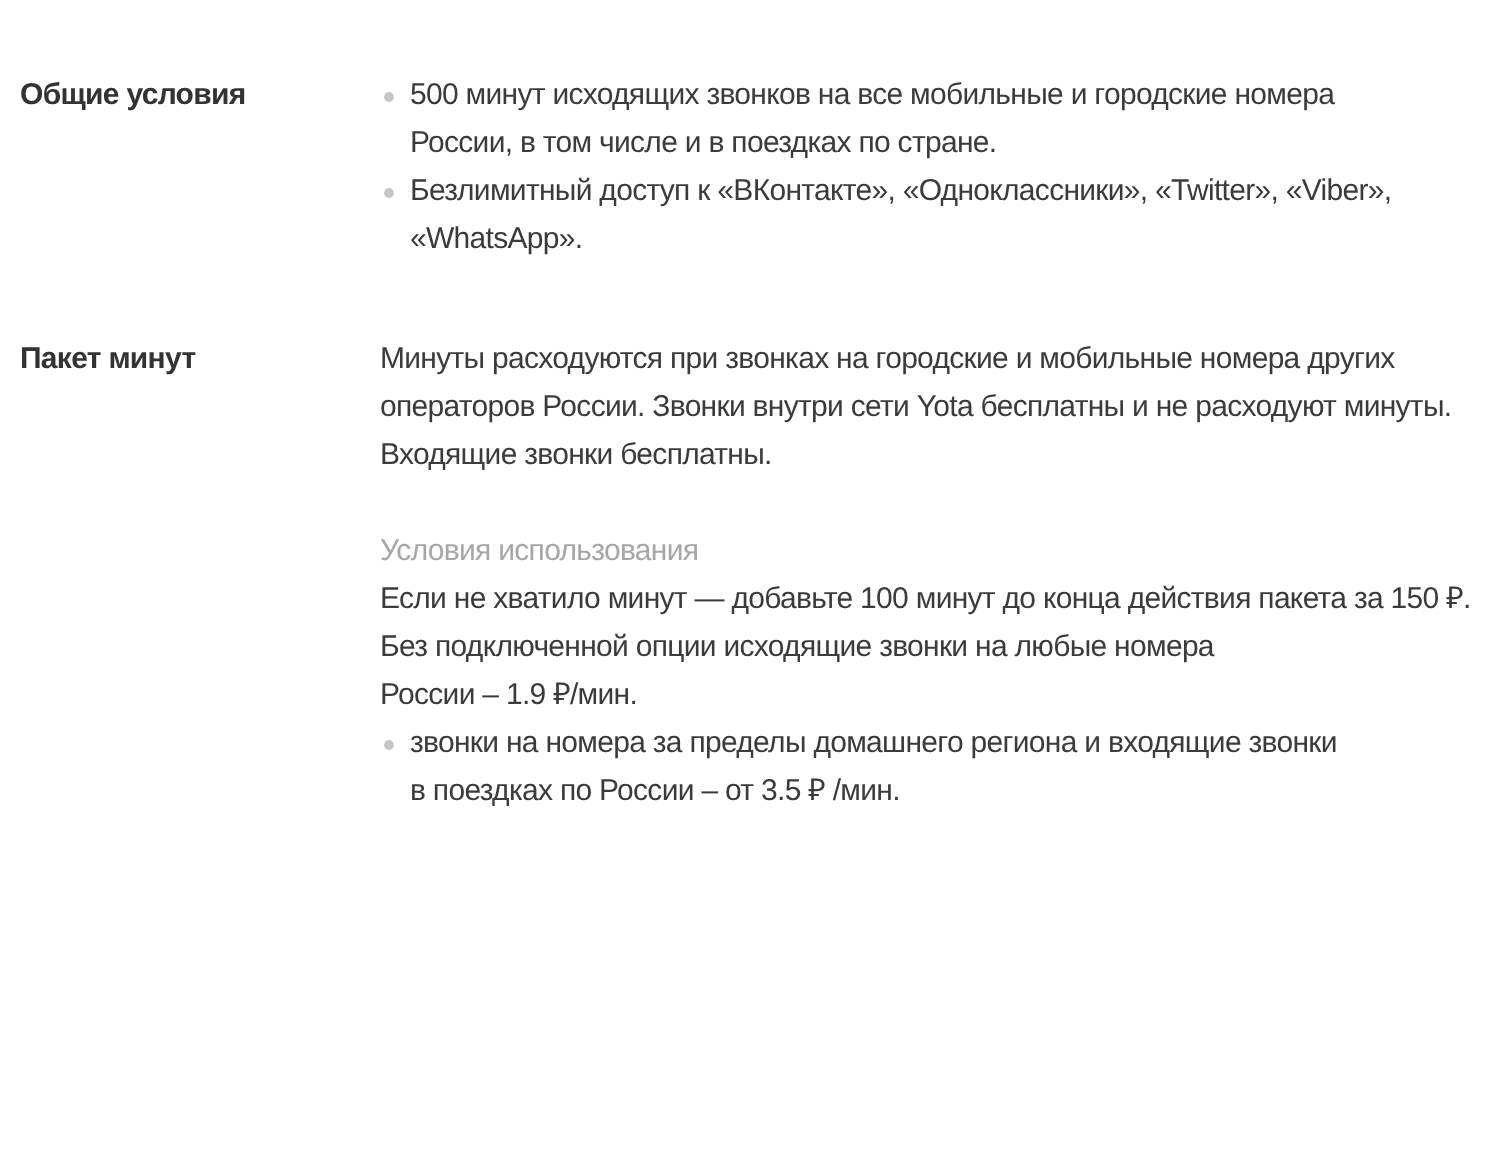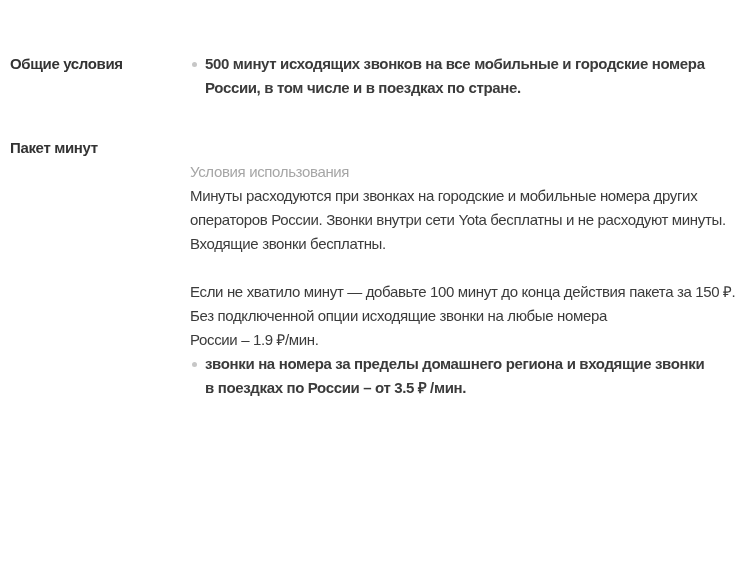--- a/index.html
+++ b/index.html
@@ -7,80 +7,81 @@
   body {
     width: 743px;
     height: 586px;
     overflow: hidden;
     font-family: "Liberation Sans", sans-serif;
     font-size: 15px;
     line-height: 24px;
     letter-spacing: -0.35px;
     color: #3b3b3b;
   }
-  .page { padding: 52px 0 0 10px; width: 743px; }
+  .page { padding: 36px 0 0 10px; width: 743px; }
 
   .section { display: flex; align-items: flex-start; }
   .section + .section { margin-top: 36px; }
 
   .label-col {
     flex: 0 0 180px;
     width: 180px;
     font-weight: bold;
     color: #333333;
     line-height: 24px;
   }
   .content-col { flex: 1 1 auto; max-width: 553px; line-height: 24px; }
 
   .text { white-space: pre-line; }
 
   ul.bullets { list-style: none; }
   ul.bullets li {
     position: relative;
     padding-left: 15px;
     white-space: pre-line;
-    font-weight: bold;
   }
   ul.bullets li::before {
     content: "";
     position: absolute;
     left: 2px;
     top: 10px;
     width: 5px;
     height: 5px;
     border-radius: 50%;
     background: #c7c7c7;
   }
 
   .subhead { color: #a6a6a6; margin-top: 24px; }
-  .p-add { margin-top: 24px; }
+  .p-add { }
   .p-funds { margin-top: 10px; }
 </style>
 </head>
 <body>
 
 <div class="page">
 
   <div class="section">
     <div class="label-col">Общие условия</div>
     <div class="content-col">
       <ul class="bullets">
         <li>500 минут исходящих звонков на все мобильные и городские номера
 России, в том числе и в поездках по стране.</li>
+        <li>Безлимитный доступ к «ВКонтакте», «Одноклассники», «Twitter», «Viber»,
+«WhatsApp».</li>
       </ul>
     </div>
   </div>
 
   <div class="section">
     <div class="label-col">Пакет минут</div>
     <div class="content-col">
-      <p class="text subhead">Условия использования</p>
       <p class="text">Минуты расходуются при звонках на городские и мобильные номера других
 операторов России. Звонки внутри сети Yota бесплатны и не расходуют минуты.
 Входящие звонки бесплатны.</p>
+      <p class="text subhead">Условия использования</p>
       <p class="text p-add">Если не хватило минут — добавьте 100 минут до конца действия пакета за 150 ₽.
 Без подключенной опции исходящие звонки на любые номера
 России – 1.9 ₽/мин.</p>
       <ul class="bullets">
         <li>звонки на номера за пределы домашнего региона и входящие звонки
 в поездках по России – от 3.5 ₽ /мин.</li>
       </ul>
     </div>
   </div>
 

